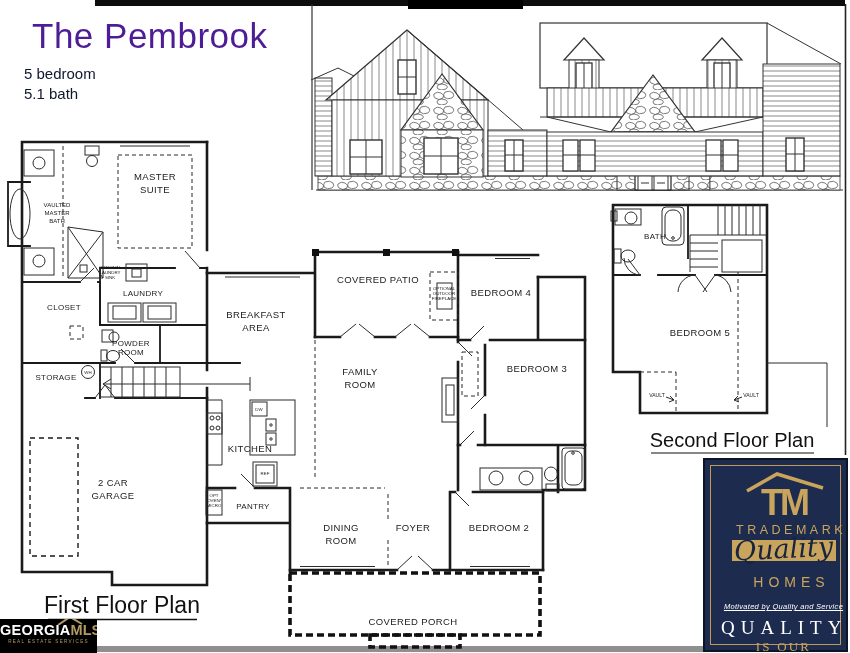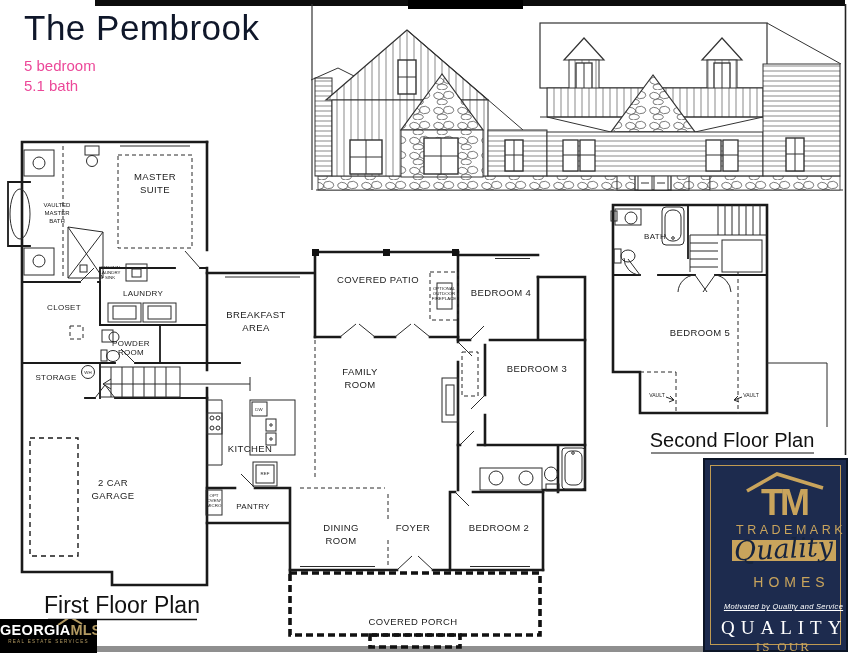--- a/index.html
+++ b/index.html
@@ -1,21 +1,21 @@
 <!DOCTYPE html>
 <html><head>
 <meta charset="utf-8">
 <style>
   html,body{margin:0;padding:0;background:#e8e8e8;}
   .page{position:relative;width:850px;height:653px;background:#ffffff;overflow:hidden;
         font-family:"Liberation Sans",sans-serif;}
   
   .title-block{position:absolute;left:24px;top:8px;}
-  .title-block h1{margin:0;font-size:35px;font-weight:400;color:#0f172a;letter-spacing:.5px;}
-  .title-block .spec{font-size:15px;color:#ec4899;line-height:19px;margin-top:1px;}
+  .title-block h1{margin:8px;font-size:35px;font-weight:400;color:#4c1d95;letter-spacing:.5px;}
+  .title-block .spec{font-size:15px;color:#0f172a;line-height:19px;margin-top:1px;}
   .title-block .spec:first-of-type{margin-top:8px;}
   
   svg.plan{position:absolute;left:0;top:0;}
   .w3{stroke:#1a1a1a;stroke-width:2.6;fill:none;stroke-linecap:square;}
   .w2{stroke:#1a1a1a;stroke-width:1.8;fill:none;stroke-linecap:square;}
   .w1{stroke:#2b2b2b;stroke-width:1;fill:none;}
   .d1{stroke:#2b2b2b;stroke-width:1;fill:none;stroke-dasharray:4 3;}
   .d2{stroke:#1a1a1a;stroke-width:1.4;fill:none;stroke-dasharray:5 4;}
   .porchline{stroke:#111;stroke-width:3.6;fill:none;stroke-dasharray:7 4;}
   .e1{stroke:#333;stroke-width:1;fill:none;}

